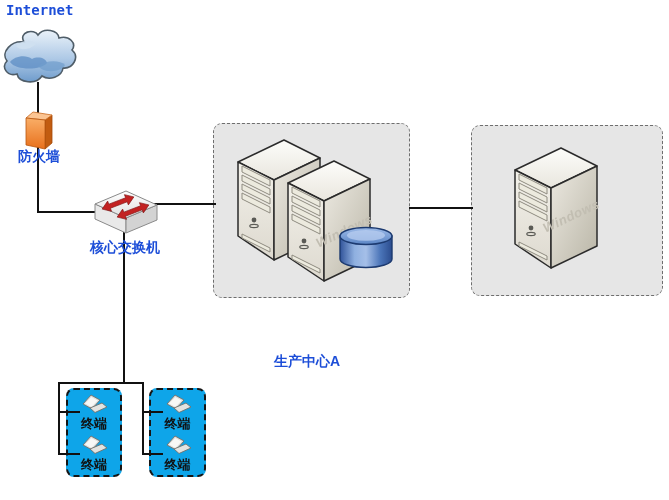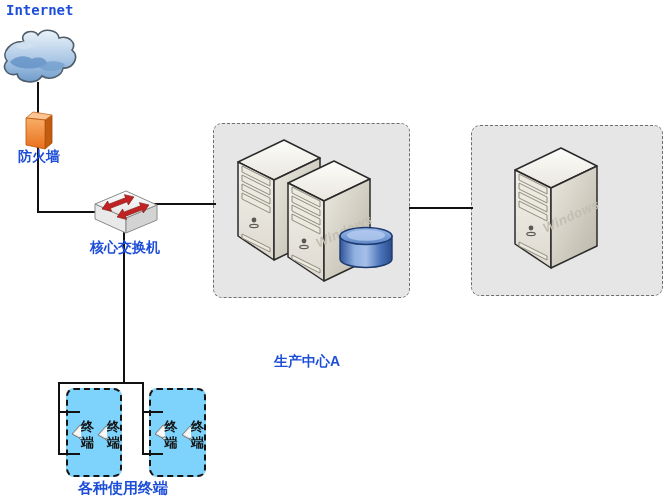--- a/index.html
+++ b/index.html
@@ -6,23 +6,23 @@
   .canvas{
     position:relative;width:669px;height:500px;background:#ffffff;
     font-family:"Liberation Sans","DejaVu Sans",sans-serif;overflow:hidden;
   }
   .layer-lines{position:absolute;left:0;top:0;z-index:2;pointer-events:none;}
   .region{
     position:absolute;z-index:1;background:#e6e6e6;
     border:1.5px dashed #6e6e6e;border-radius:9px;box-sizing:border-box;
   }
   .term-box{
-    position:absolute;z-index:1;background:#7dd3fc;
+    position:absolute;z-index:1;background:#0ea5e9;
     border:2px dashed #151515;border-radius:8px;box-sizing:border-box;
-    display:flex;align-items:center;padding-top:4px;
+    display:flex;flex-direction:column;align-items:center;padding-top:4px;
   }
   .term-label{
     font-size:13px;font-weight:bold;color:#111;line-height:16px;
     font-family:"Liberation Sans","DejaVu Sans",sans-serif;
   }
   .lbl{
     position:absolute;z-index:3;color:#1d4ed8;text-align:center;
     font-weight:bold;font-size:14px;line-height:17px;
   }
   .lbl-mono{
@@ -188,15 +188,14 @@
 
   <div class="lbl" style="left:0px;top:148px;width:78px;">防火墙</div>
 
   <div class="lbl" style="left:50px;top:239px;width:150px;text-align:center;">核心交换机</div>
 
 
 
   <div class="lbl" style="left:232px;top:317px;width:150px;margin-top:36px;">生产中心A</div>
 
 
-  <div class="lbl" style="left:63px;top:479px;width:120px;font-size:15px;font-weight:600;">各种使用终端</div>
 
 </div>
 
 </body></html>

